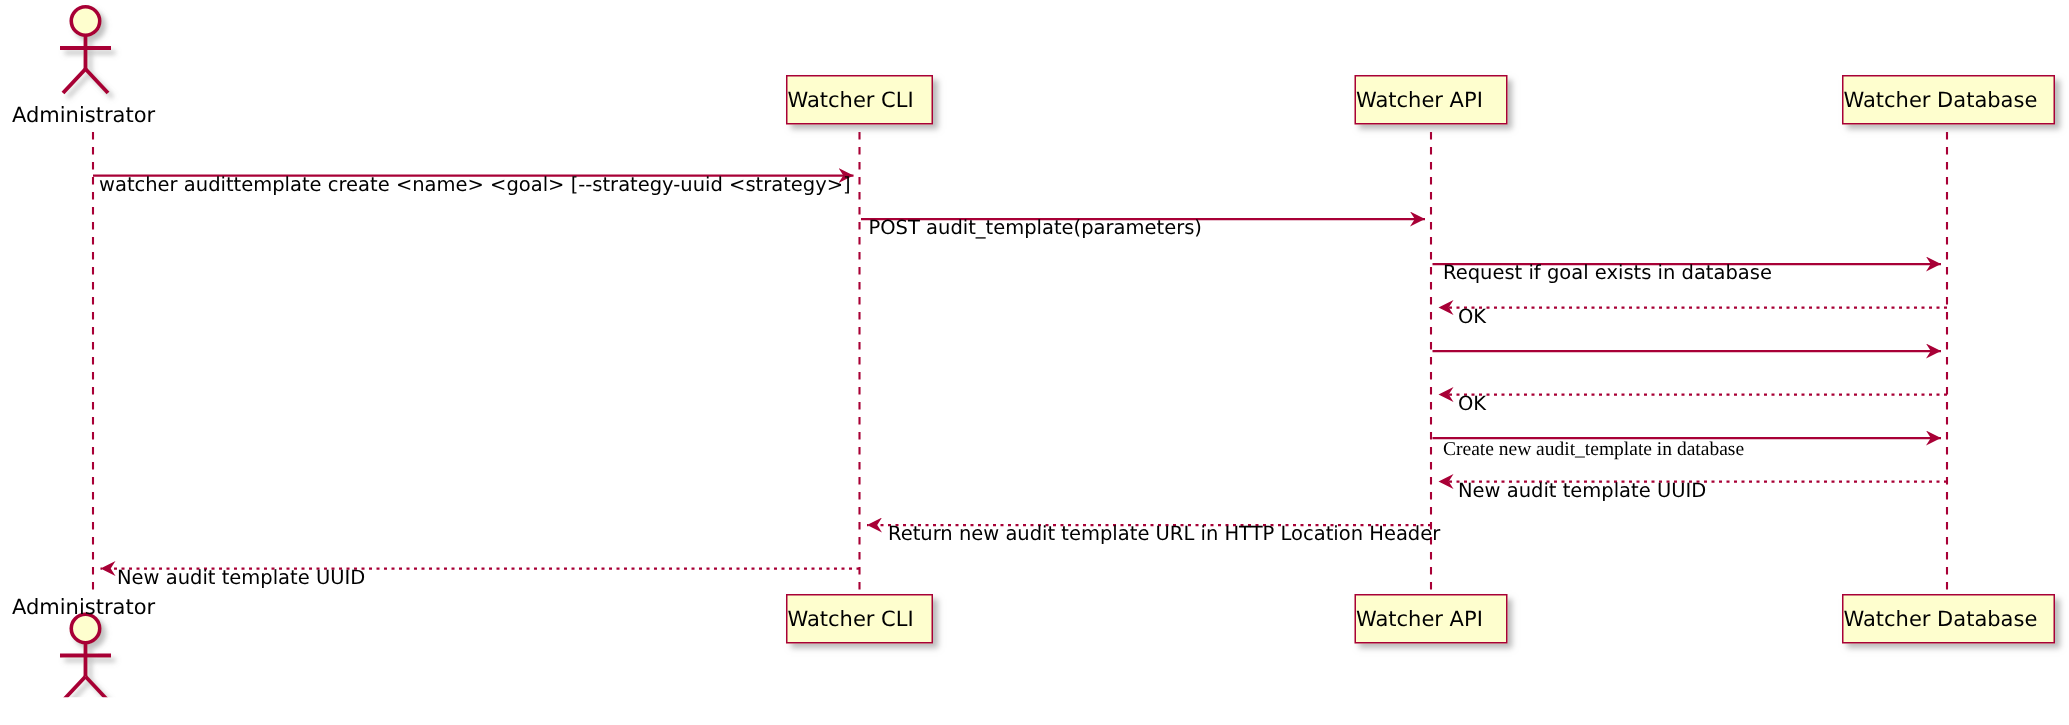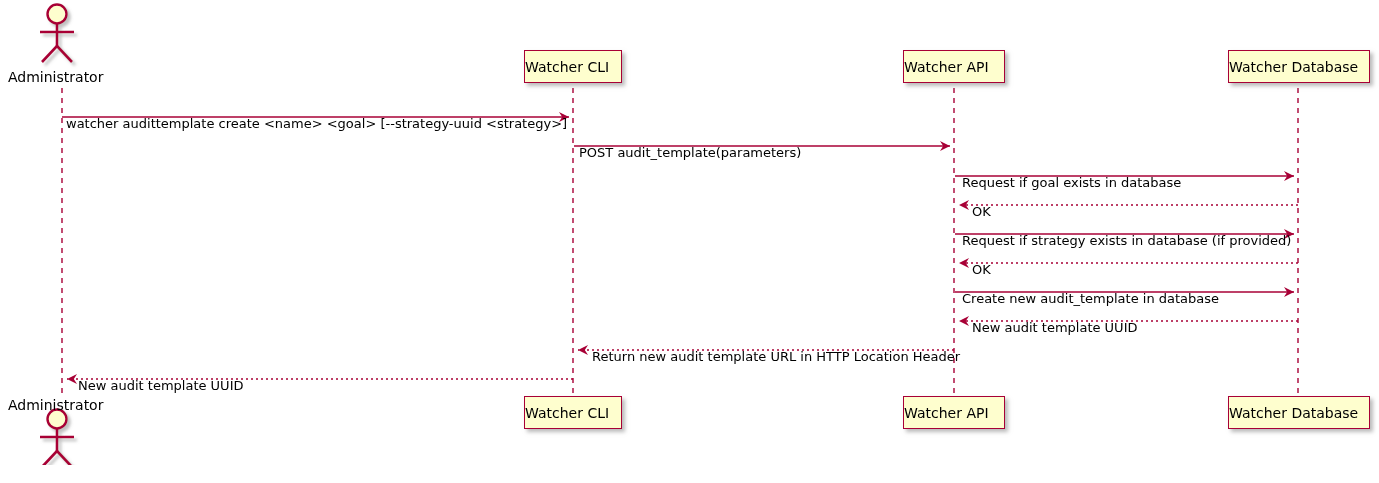--- a/index.html
+++ b/index.html
@@ -153,25 +153,24 @@
   </div>
 
   <div class="msglabel" style="left:66px; top:101px;">watcher audittemplate create &lt;name&gt; &lt;goal&gt; [--strategy-uuid &lt;strategy&gt;]</div>
 
   <div class="msglabel" style="left:579px; top:130px;">POST audit_template(parameters)</div>
 
   <div class="msglabel" style="left:962px; top:160px;">Request if goal exists in database</div>
 
   <div class="msglabel" style="left:972px; top:189px;">OK</div>
 
-  <div class="msglabel" style="left:962px; top:218px;">Request if strategy exists in database (if provided)</div>
 
   <div class="msglabel" style="left:972px; top:247px;">OK</div>
 
-  <div class="msglabel" style="left:962px; top:276px;">Create new audit_template in database</div>
+  <div class="msglabel" style="left:962px; top:276px;font-family:Liberation Serif, serif;">Create new audit_template in database</div>
 
   <div class="msglabel" style="left:972px; top:305px;">New audit template UUID</div>
 
   <div class="msglabel" style="left:592px; top:334px;">Return new audit template URL in HTTP Location Header</div>
 
   <div class="msglabel" style="left:78px; top:363px;">New audit template UUID</div>
 
 </div>
 
 </body></html>

